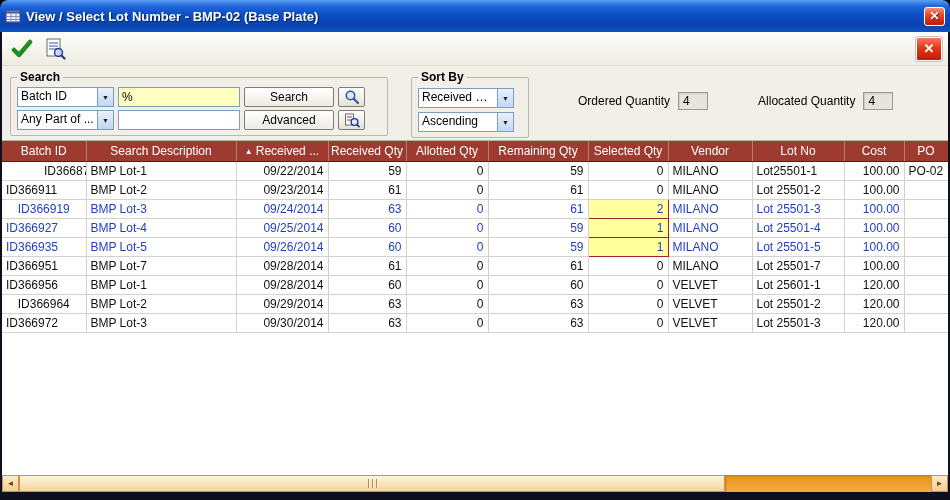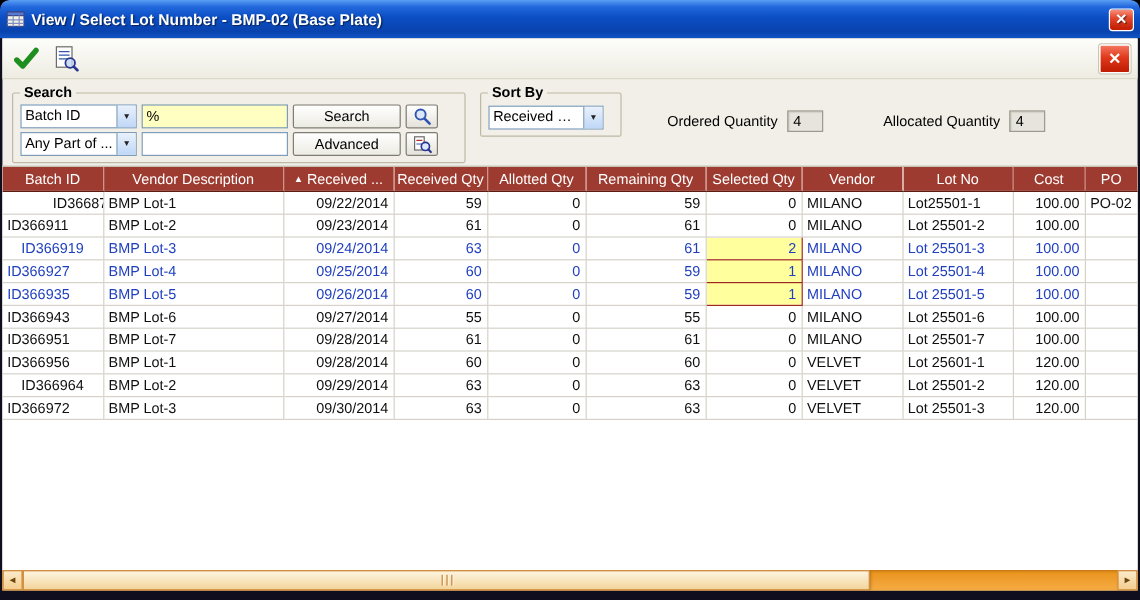--- a/index.html
+++ b/index.html
@@ -24,21 +24,21 @@
 
   
   .toolbar{flex:0 0 34px;display:flex;align-items:center;gap:5px;padding:3px 6px;
     background:linear-gradient(#FDFDFB,#EEECE1);border-bottom:1px solid #DCD9C8;}
   .tool-btn{width:28px;height:26px;border:1px solid transparent;background:transparent;display:flex;align-items:center;justify-content:center;padding:0;}
   .red-close{width:26px;height:24px;margin-left:auto;border:1px solid #fff;box-shadow:0 0 0 1px #C9C5B4;border-radius:2px;
     background:linear-gradient(to bottom,#F4775F 0%,#E03A1C 45%,#C11E04 95%);
     color:#fff;font-weight:bold;font-size:13px;display:flex;align-items:center;justify-content:center;}
 
   
-  .controls{flex:0 0 66px;display:flex;align-items:flex-start;gap:12px;padding:4px 8px 2px;}
+  .controls{flex:0 0 66px;display:flex;align-items:flex-start;gap:23px;padding:4px 8px 2px;}
   fieldset{border:1px solid #BDB9A6;border-radius:2px;margin:0;padding:0 6px 5px;background:transparent;}
   legend{font-weight:bold;font-size:12px;padding:0 3px;}
   .form-row{display:flex;gap:4px;margin-top:3px;align-items:center;}
 
   .combo{height:20px;border:1px solid #7F9DB9;background:#fff;display:flex;align-items:stretch;font-size:12px;}
   .combo .ctext{flex:1;padding:1px 3px 0;white-space:nowrap;overflow:hidden;text-overflow:ellipsis;}
   .combo .carrow{width:16px;display:flex;align-items:center;justify-content:center;
     background:linear-gradient(#E9F1FC,#BFD7F6);border-left:1px solid #7F9DB9;font-size:7px;color:#222;}
   .combo.w97{width:97px;} .combo.w96{width:96px;}
 
@@ -171,20 +171,26 @@
         </fieldset>
 
         <fieldset class="sort-group" style="width:118px;">
           <legend>Sort By</legend>
           <div class="form-row">
             <div class="combo w96">
               <span class="ctext">Received D...</span>
               <span class="carrow">▼</span>
             </div>
           </div>
+          <div class="form-row">
+            <div class="combo w96">
+              <span class="ctext">Ascending</span>
+              <span class="carrow">▼</span>
+            </div>
+          </div>
         </fieldset>
 
         <div class="qty-area">
           <span>Ordered Quantity</span>
           <span class="qty-field">4</span>
           <span class="qty-gap">Allocated Quantity</span>
           <span class="qty-field">4</span>
         </div>
       </div>
 
@@ -199,21 +205,21 @@
               <col style="width: 100px;">
               <col style="width: 80px;">
               <col style="width: 84px;">
               <col style="width: 92px;">
               <col style="width: 60px;">
               <col style="width: 44px;">
             </colgroup>
             <thead>
               <tr>
                 <th>Batch ID</th>
-                <th>Vendor Description</th>
+                <th>Search Description</th>
                 <th><span class="sort-arrow">▲</span>Received ...</th>
                 <th>Received Qty</th>
                 <th>Allotted Qty</th>
                 <th>Remaining Qty</th>
                 <th>Selected Qty</th>
                 <th>Vendor</th>
                 <th>Lot No</th>
                 <th>Cost</th>
                 <th>PO</th>
               </tr>
@@ -278,33 +284,20 @@
                 <td style="text-align: right;">60</td>
                 <td style="text-align: right;">0</td>
                 <td style="text-align: right;">59</td>
                 <td class="hl-cell" style="text-align: right;">1</td>
                 <td style="text-align: left;">MILANO</td>
                 <td style="text-align: left;">Lot 25501-5</td>
                 <td style="text-align: right;">100.00</td>
                 <td style="text-align: left;"></td>
               </tr>
               <tr>
-                <td style="text-align: left;">ID366943</td>
-                <td style="text-align: left;">BMP Lot-6</td>
-                <td style="text-align: right;">09/27/2014</td>
-                <td style="text-align: right;">55</td>
-                <td style="text-align: right;">0</td>
-                <td style="text-align: right;">55</td>
-                <td style="text-align: right;">0</td>
-                <td style="text-align: left;">MILANO</td>
-                <td style="text-align: left;">Lot 25501-6</td>
-                <td style="text-align: right;">100.00</td>
-                <td style="text-align: left;"></td>
-              </tr>
-              <tr>
                 <td style="text-align: left;">ID366951</td>
                 <td style="text-align: left;">BMP Lot-7</td>
                 <td style="text-align: right;">09/28/2014</td>
                 <td style="text-align: right;">61</td>
                 <td style="text-align: right;">0</td>
                 <td style="text-align: right;">61</td>
                 <td style="text-align: right;">0</td>
                 <td style="text-align: left;">MILANO</td>
                 <td style="text-align: left;">Lot 25501-7</td>
                 <td style="text-align: right;">100.00</td>

